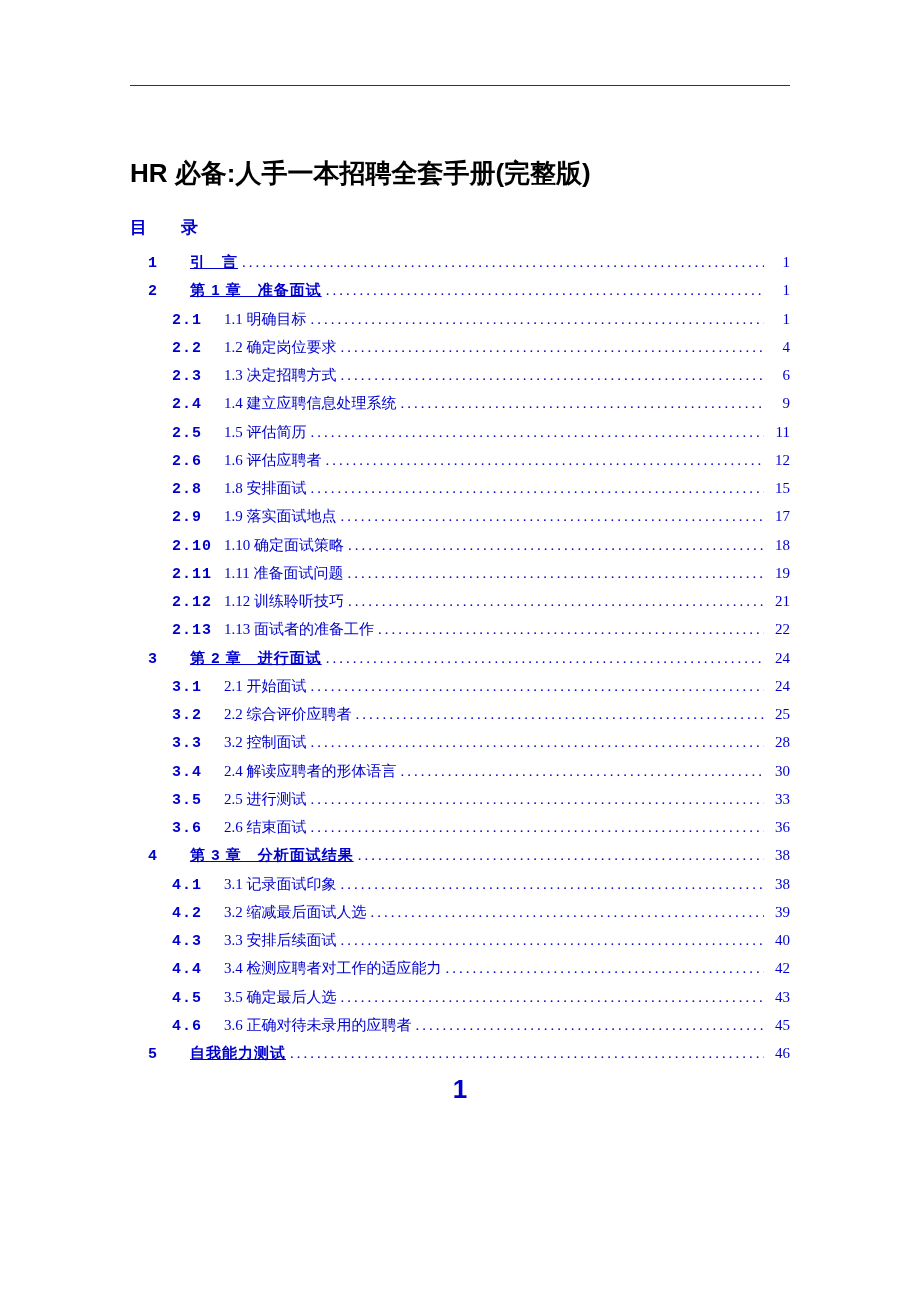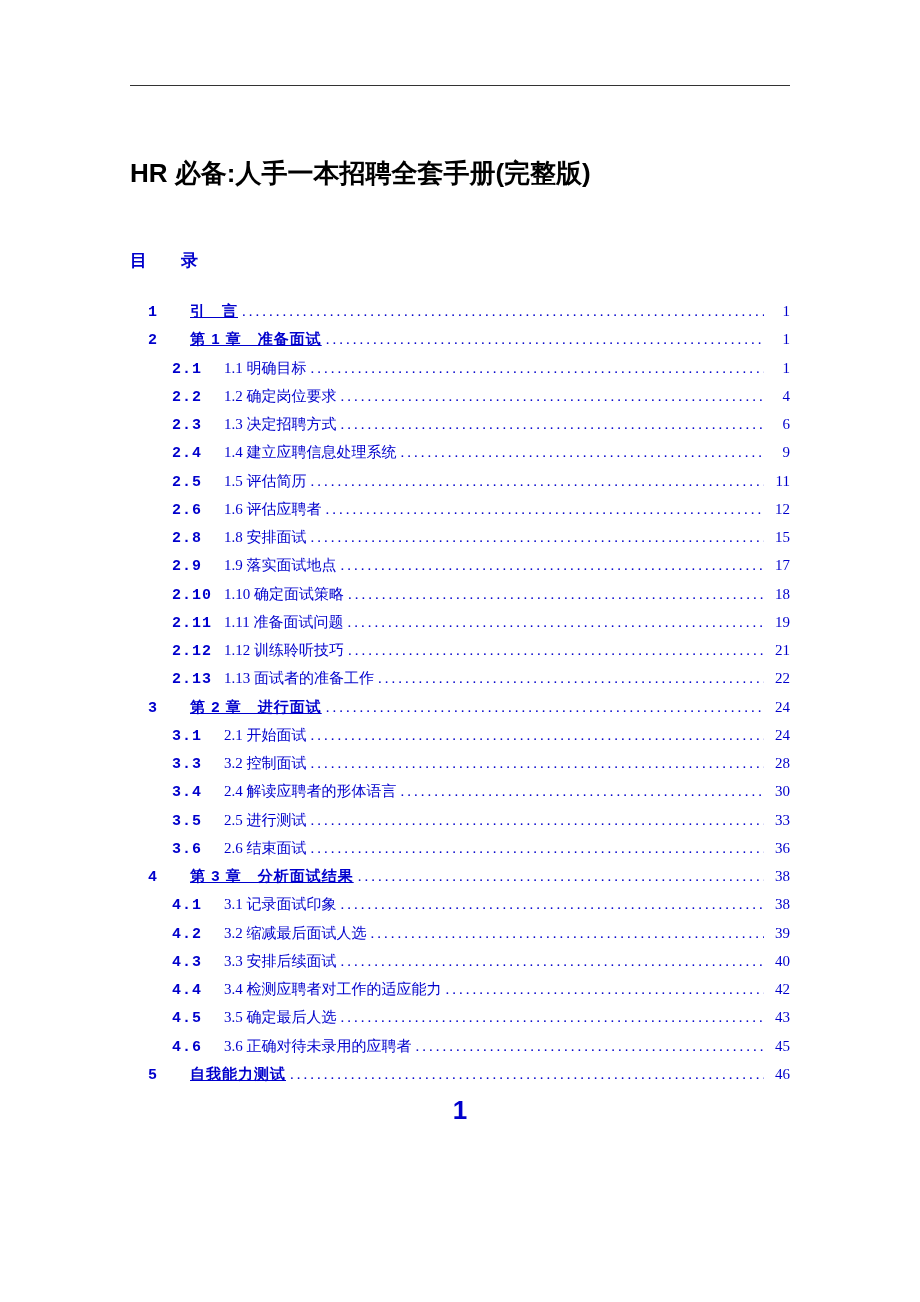--- a/index.html
+++ b/index.html
@@ -16,28 +16,28 @@
     }
     .hr-line {
       border-top: 1px solid #333;
       margin-bottom: 70px;
     }
     .doc-title {
       font-family: "Microsoft YaHei", "SimHei", "黑体", sans-serif;
       font-size: 26px;
       font-weight: bold;
       color: #000;
-      margin-bottom: 58px;
+      margin-bottom: 25px;
     }
     .toc-header {
       color: #0000cc;
       font-family: "SimHei", "黑体", sans-serif;
       font-size: 17px;
       font-weight: bold;
-      margin-bottom: 26px;
+      margin-bottom: 10px;
     }
     .toc-list {
       list-style: none;
     }
     .toc-entry {
       display: flex;
       align-items: baseline;
       color: #0000cc;
       font-size: 15px;
       line-height: 1.75;
@@ -196,20 +196,26 @@
       <span class="toc-dots"></span>
       <span class="toc-page">24</span>
     </li>
     <li class="toc-entry level-2">
       <span class="toc-num">3.1</span>
       <span class="toc-label">2.1 开始面试 </span>
       <span class="toc-dots"></span>
       <span class="toc-page">24</span>
     </li>
     <li class="toc-entry level-2">
+      <span class="toc-num">3.2</span>
+      <span class="toc-label">2.2 综合评价应聘者 </span>
+      <span class="toc-dots"></span>
+      <span class="toc-page">25</span>
+    </li>
+    <li class="toc-entry level-2">
       <span class="toc-num">3.3</span>
       <span class="toc-label">3.2 控制面试 </span>
       <span class="toc-dots"></span>
       <span class="toc-page">28</span>
     </li>
     <li class="toc-entry level-2">
       <span class="toc-num">3.4</span>
       <span class="toc-label">2.4 解读应聘者的形体语言 </span>
       <span class="toc-dots"></span>
       <span class="toc-page">30</span>

